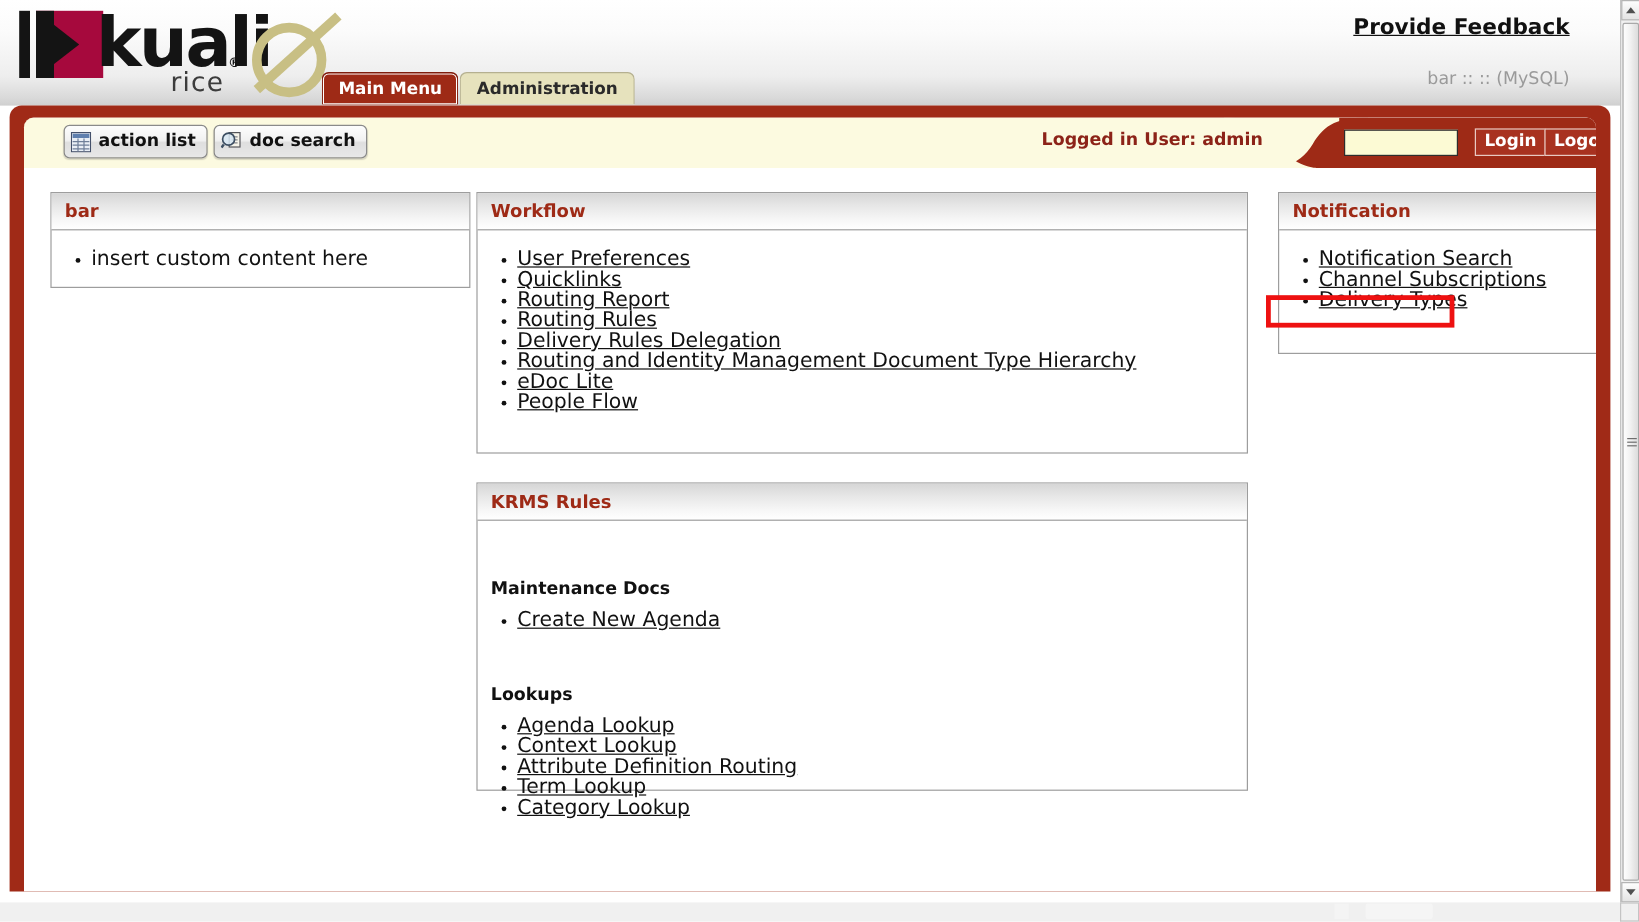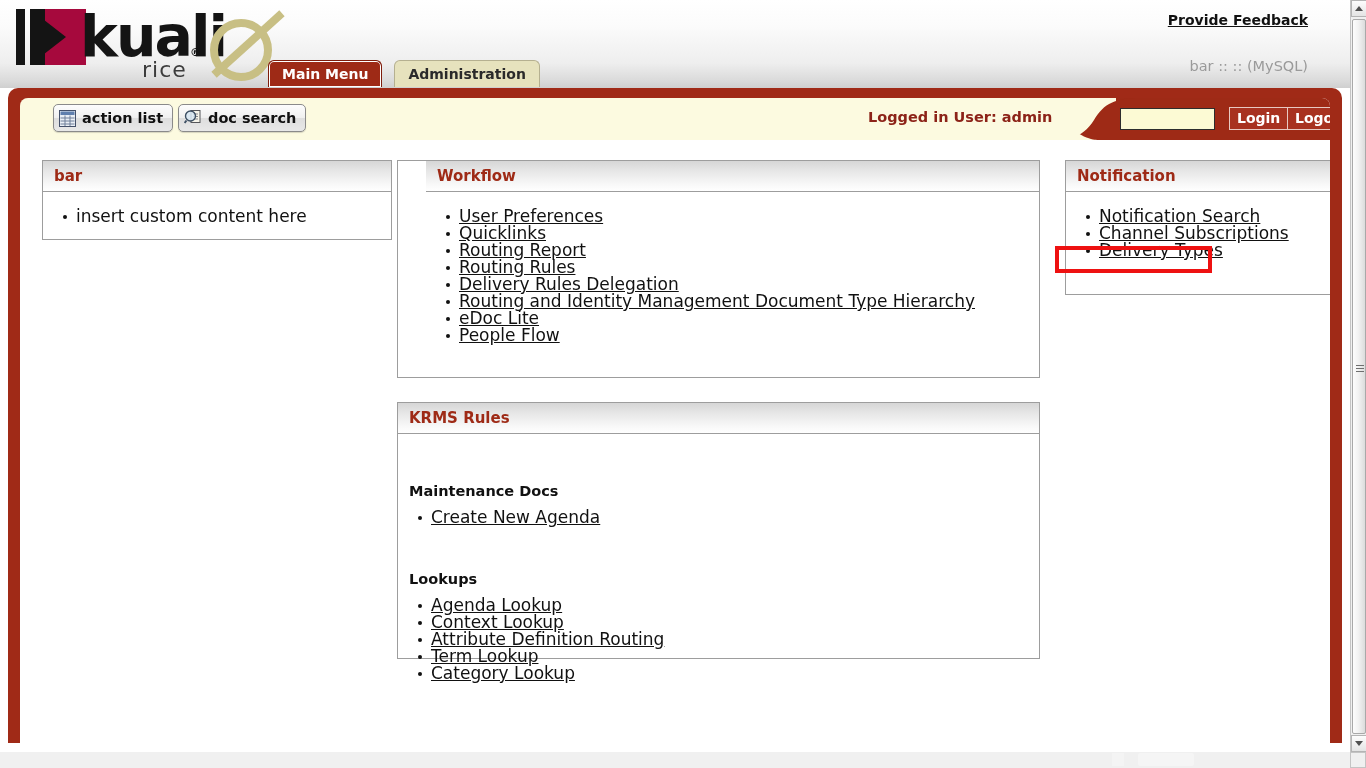--- a/index.html
+++ b/index.html
@@ -59,21 +59,21 @@
   .logo-sub {
     position: absolute; left: 134px; top: 55px;
     font-family: "DejaVu Sans", sans-serif;
     font-size: 22px; color: #3c3c3c; letter-spacing: 1px;
   }
   #logo-symbol { position: absolute; left: 197px; top: 6px; }
 
   
   #provide-feedback {
     position: absolute; right: 42px; top: 12px;
-    font-size: 14px; font-weight: bold; color: #111111;
+    font-size: 18px; font-weight: bold; color: #111111;
     text-decoration: underline; cursor: pointer; white-space: nowrap;
   }
   #env-label {
     position: absolute; right: 42px; top: 58px;
     font-size: 14.5px; color: #9a9a9a; white-space: nowrap;
   }
 
   
   #tabs { position: absolute; left: 268px; top: 60px; height: 28px; }
   .tab {
@@ -90,21 +90,21 @@
     color: #ffffff;
     border: 1px solid #7e1c0c;
     border-bottom: none;
     box-shadow: inset 0 0 0 1px #ffffff;
   }
   .tab.inactive {
     background: #e6e2bd;
     color: #2a2a2a;
     border: 1px solid #b5b090;
     border-bottom: none;
-    margin-left: 12px;
+    margin-left: 1px;
   }
 
   
   #appframe {
     position: absolute; left: 8px; top: 88px;
     width: 1334px; height: 655px;
     background: #a02a17;
     border-radius: 10px 10px 0 0;
     overflow: hidden;
   }
@@ -220,21 +220,21 @@
   .plain-li { color: #111; }
   .sub-head {
     font-size: 14.5px; font-weight: bold; color: #111;
     padding-left: 11px;
     margin-bottom: 10px;
     margin-top: 33px;
   }
   .spacer-10 { height: 12px; }
 
   #panel-bar      { left: 22px;   top: 20px;  width: 350px; }
-  #panel-workflow { left: 377px;  top: 20px;  width: 643px; height: 218px; padding-left: 28px; }
+  #panel-workflow { left: 377px;  top: 20px;  width: 643px; height: 218px; }
   #panel-krms     { left: 377px;  top: 262px; width: 643px; height: 257px; }
   #panel-notification { left: 1045px; top: 20px; width: 283px; height: 135px; }
 
   
   #highlight-box {
     position: absolute;
     left: 1055px; top: 246px;
     width: 157px; height: 27px;
     border: 4px solid #ee1111;
     z-index: 40;

